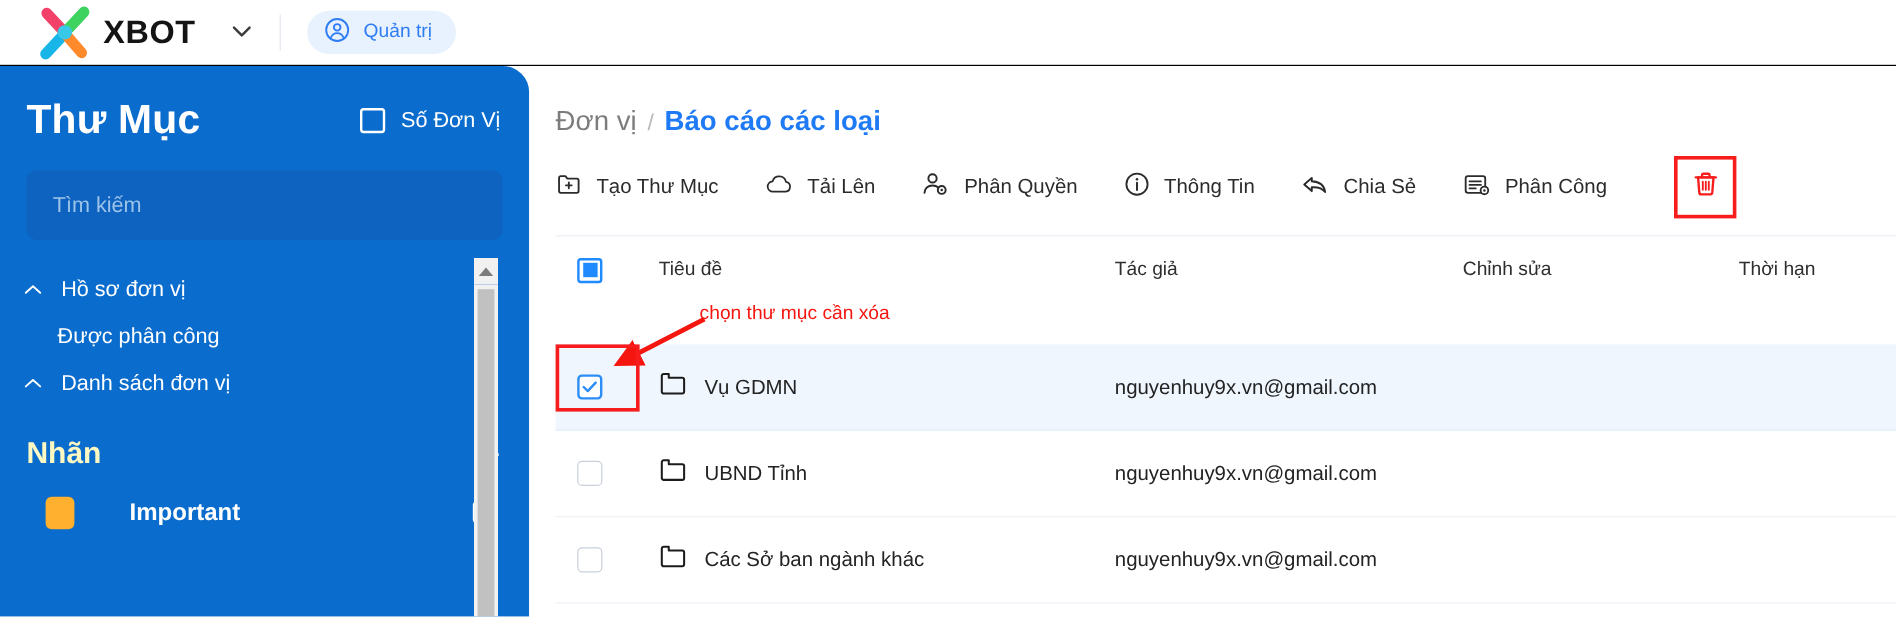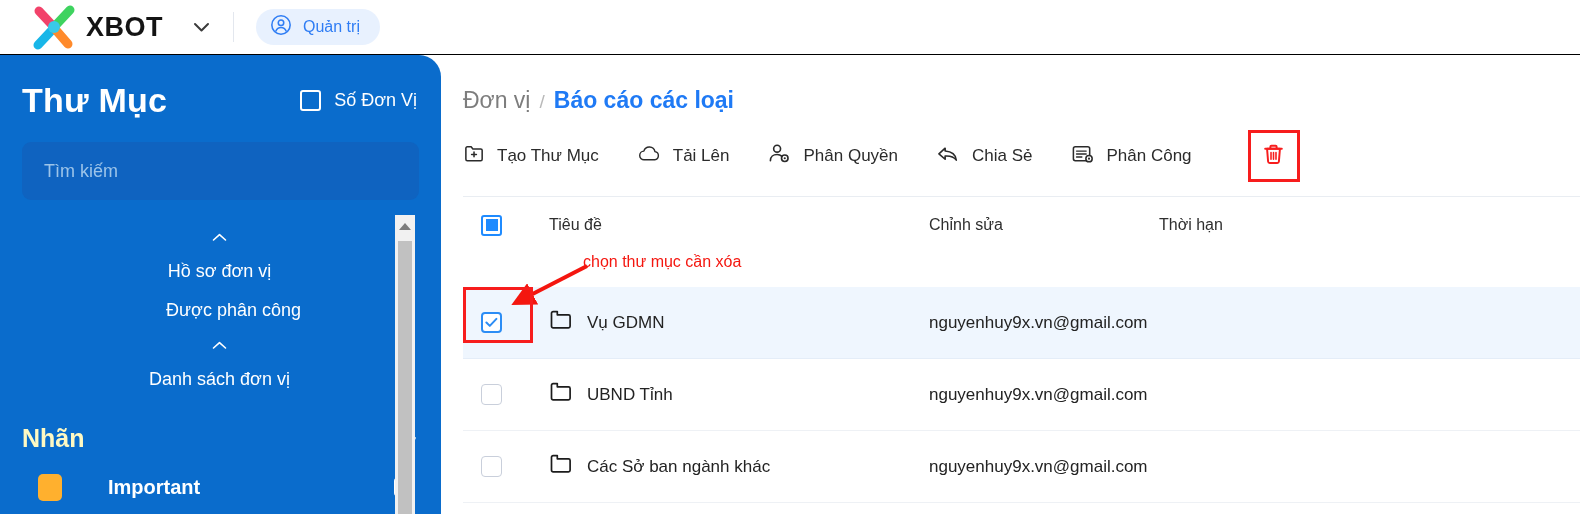--- a/index.html
+++ b/index.html
@@ -49,21 +49,21 @@
 
   .sb-search {
     margin: 22px 22px 0 22px; height: 58px; border-radius: 9px;
     background:#0f63c0; display:flex; align-items:center; padding: 0 22px;
   }
   .sb-search span { color:#9cc4e9; font-size: 18px; }
 
   .sb-nav { margin-top: 22px; }
   .sb-item {
     display:flex; align-items:center; gap: 16px;
-    padding: 9px 22px 9px 20px; cursor:pointer; color:#fff; font-size: 18px; flex-direction: column;
+    padding: 9px 22px 9px 20px; cursor:pointer; color:#fff; font-size: 18px;
   }
   .sb-item.sub { padding-left: 48px; }
   .caret-up { font-size: 14px; line-height: 1; color:#dbeaf8; display:inline-block; transform: translateY(-1px); }
 
   .sb-tags-head {
     display:flex; align-items:center; justify-content:space-between;
     padding: 24px 24px 0 22px;
   }
   .sb-tags-title { color:#fef9c3; font-size: 25px; font-weight:bold; }
   .sb-plus { color:#fff; font-size: 31px; line-height:1; cursor:pointer; font-weight:300; }
@@ -283,20 +283,30 @@
           <svg width="25" height="23" viewBox="0 0 26 24">
             <circle cx="10.5" cy="7" r="3.6" fill="none" stroke="#2b2b2b" stroke-width="1.7"></circle>
             <path d="M3.5 19.5c0-3.9 3.1-6.4 7-6.4 2 0 3.8.7 5.1 1.8" fill="none" stroke="#2b2b2b" stroke-width="1.7" stroke-linecap="round"></path>
             <circle cx="18.5" cy="17" r="3.4" fill="none" stroke="#2b2b2b" stroke-width="1.7"></circle>
             <circle cx="18.5" cy="17" r="1.1" fill="#2b2b2b"></circle>
           </svg>
         </span>
         <span class="txt">Phân Quyền</span>
       </div>
 
+      <div class="tb-item">
+        <span>
+          <svg width="23" height="23" viewBox="0 0 24 24">
+            <circle cx="12" cy="12" r="9.2" fill="none" stroke="#2b2b2b" stroke-width="1.6"></circle>
+            <circle cx="12" cy="7.6" r="1.1" fill="#2b2b2b"></circle>
+            <path d="M12 10.8v6.2" stroke="#2b2b2b" stroke-width="1.7" stroke-linecap="round"></path>
+          </svg>
+        </span>
+        <span class="txt">Thông Tin</span>
+      </div>
 
       <div class="tb-item">
         <span>
           <svg width="25" height="23" viewBox="0 0 26 24">
             <path d="M9.5 6.5L3 12.3l6.5 5.7v-3.3c5.6-.4 9.2 1 11.6 4.1-.6-5.3-4.1-8.9-11.6-9.4z" fill="none" stroke="#2b2b2b" stroke-width="1.7" stroke-linejoin="round"></path>
           </svg>
         </span>
         <span class="txt">Chia Sẻ</span>
       </div>
 
@@ -328,20 +338,21 @@
 
     <div class="tbl">
 
       <div class="tbl-head">
         <div class="col-chk">
           <span class="chk-indet">
               <i></i>
             </span>
         </div>
         <div class="col-title">Tiêu đề</div>
+        <div class="col-author">Tác giả</div>
         <div class="col-edit">Chỉnh sửa</div>
         <div class="col-due">Thời hạn</div>
       </div>
 
       <div class="annot-row">
         <div class="annot-text">chọn thư mục cần xóa</div>
         <div class="annot-arrow">
           <svg width="90" height="48" viewBox="0 0 90 48">
             <defs>
               <marker id="ah" markerWidth="6" markerHeight="6" refX="4.4" refY="3" orient="auto">

